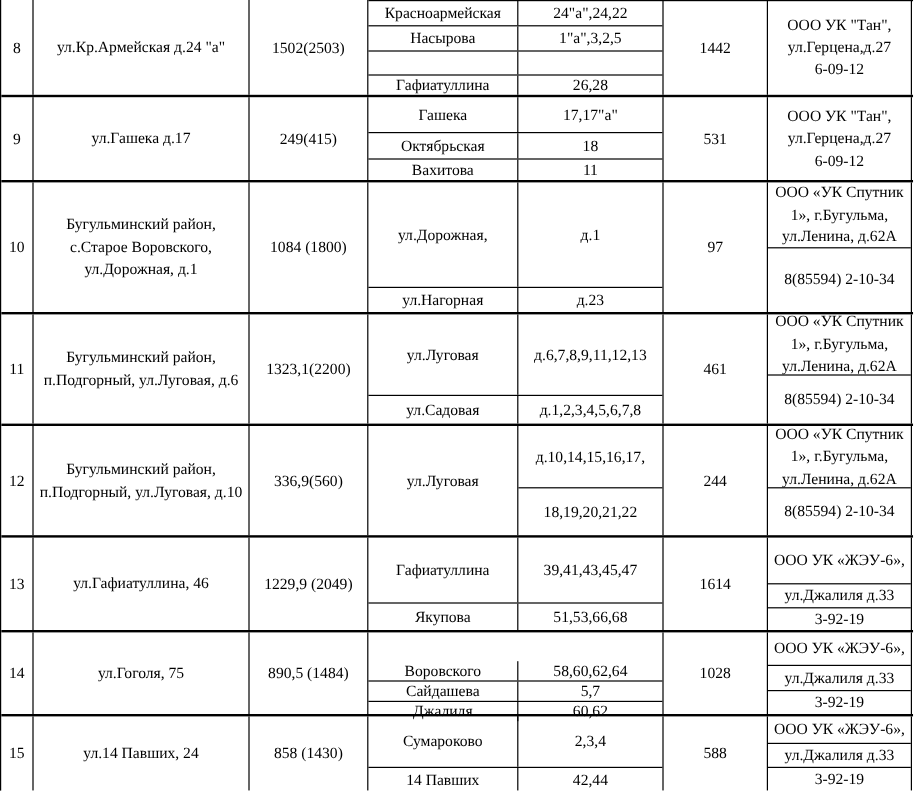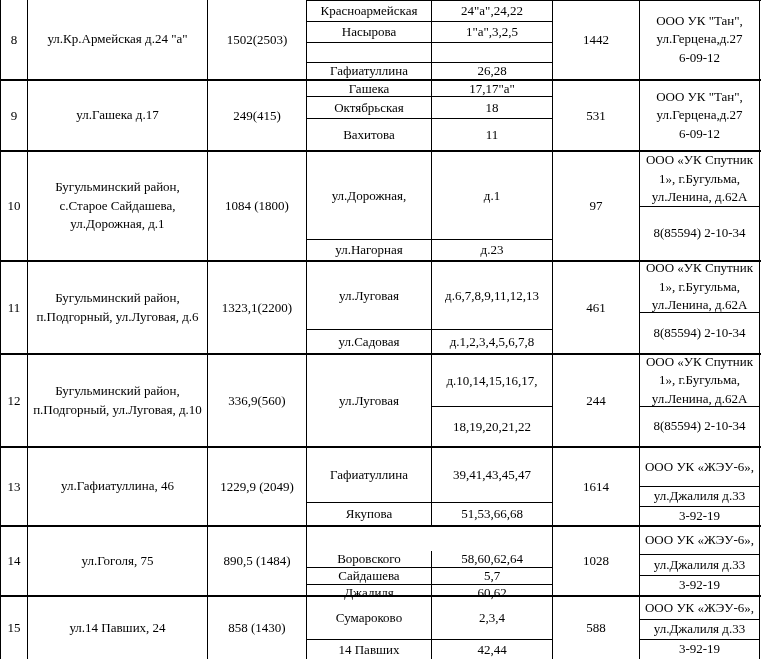--- a/index.html
+++ b/index.html
@@ -116,21 +116,21 @@
         <div class="cell c-num">
           <div>9</div>
         </div>
         <div class="cell c-addr">
           <div>ул.Гашека д.17</div>
         </div>
         <div class="cell c-area">
           <div>249(415)</div>
         </div>
         <div class="c-streets">
-          <div class="srow" style="height: 16px;">
+          <div class="srow" style="height: 30px;">
             <div class="sname">
               <div>Гашека</div>
             </div>
             <div class="shouse">
               <div>17,17"а"</div>
             </div>
           </div>
           <div class="srow" style="height: 22px;">
             <div class="sname">
               <div>Октябрьская</div>
@@ -158,21 +158,21 @@
             <div>6-09-12</div>
           </div>
         </div>
       </div>
       <div class="row" style="height: 110px;">
         <div class="cell c-num">
           <div>10</div>
         </div>
         <div class="cell c-addr">
           <div>Бугульминский район,</div>
-          <div>с.Старое Сайдашева,</div>
+          <div>с.Старое Воровского,</div>
           <div>ул.Дорожная, д.1</div>
         </div>
         <div class="cell c-area">
           <div>1084 (1800)</div>
         </div>
         <div class="c-streets">
           <div class="srow" style="height: 88px;">
             <div class="sname">
               <div>ул.Дорожная,</div>
             </div>

